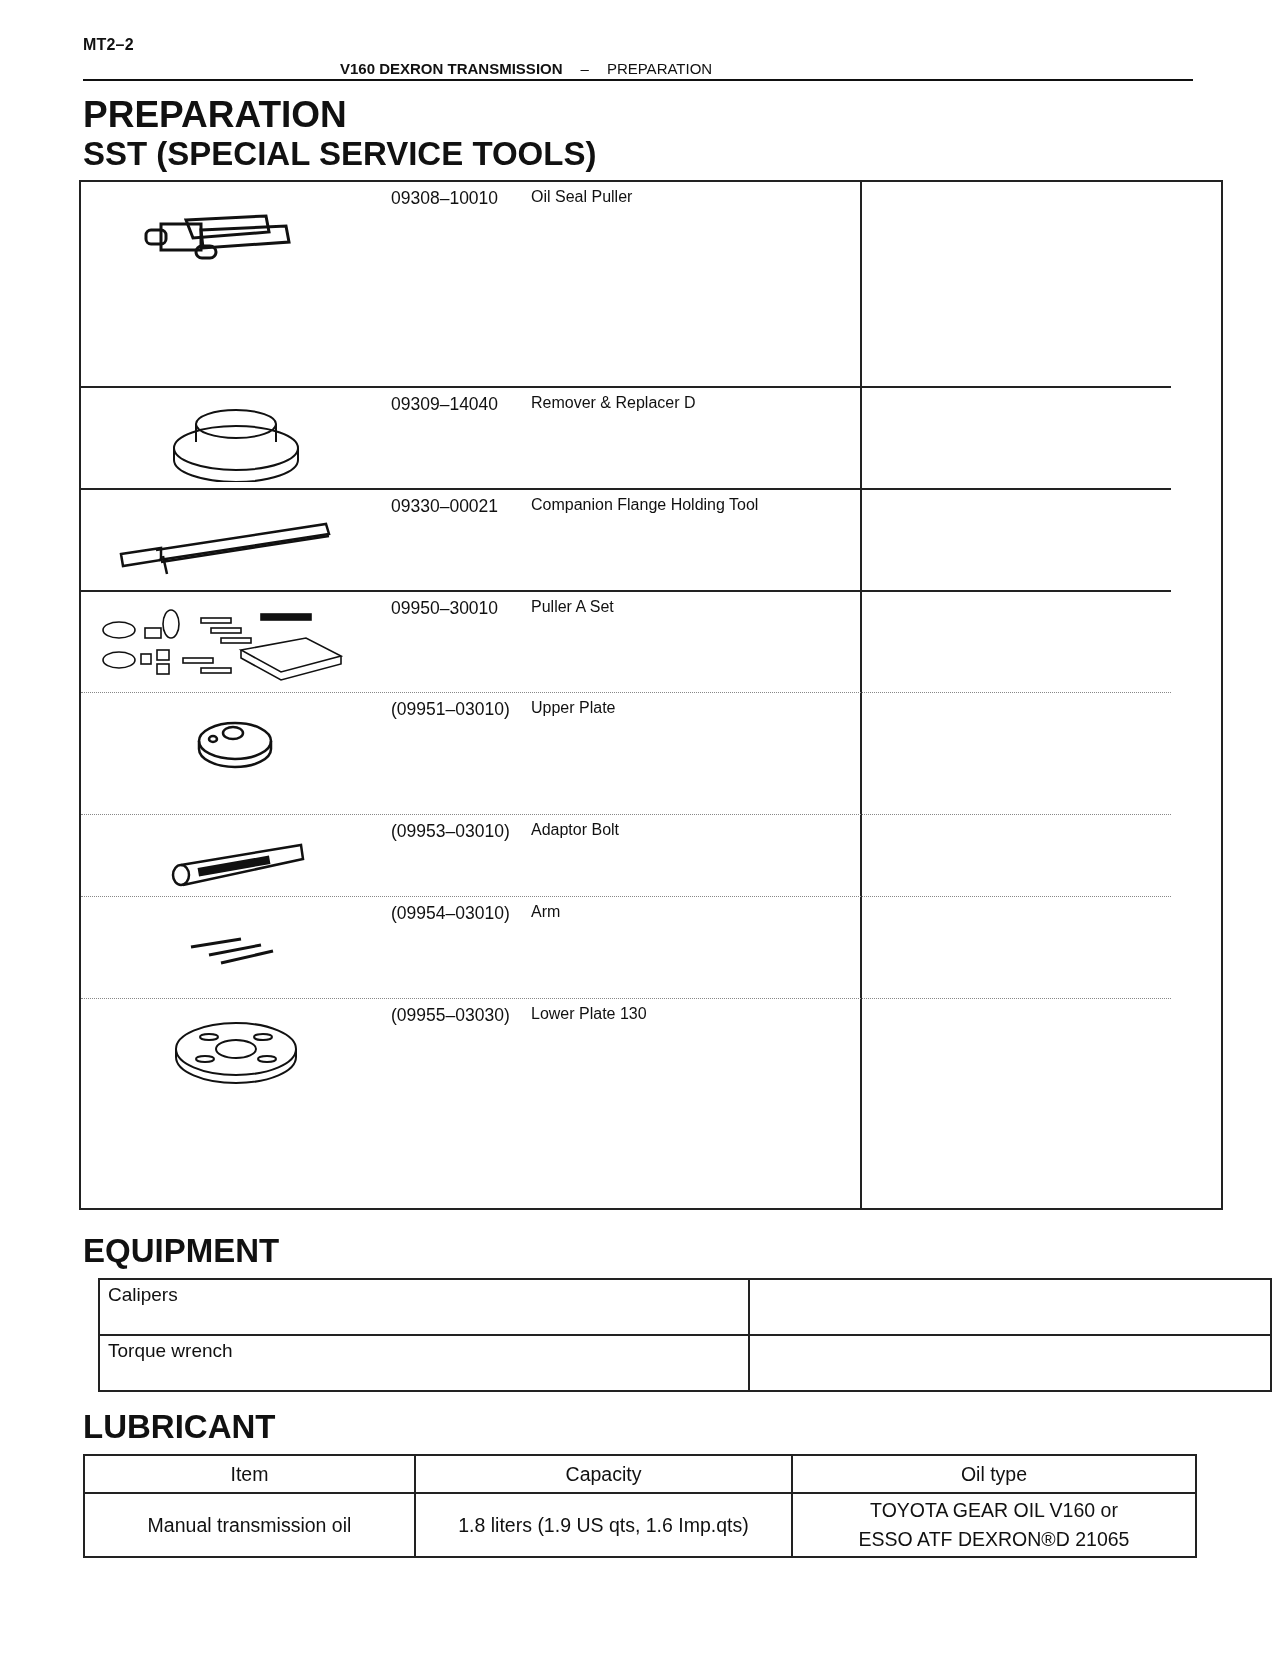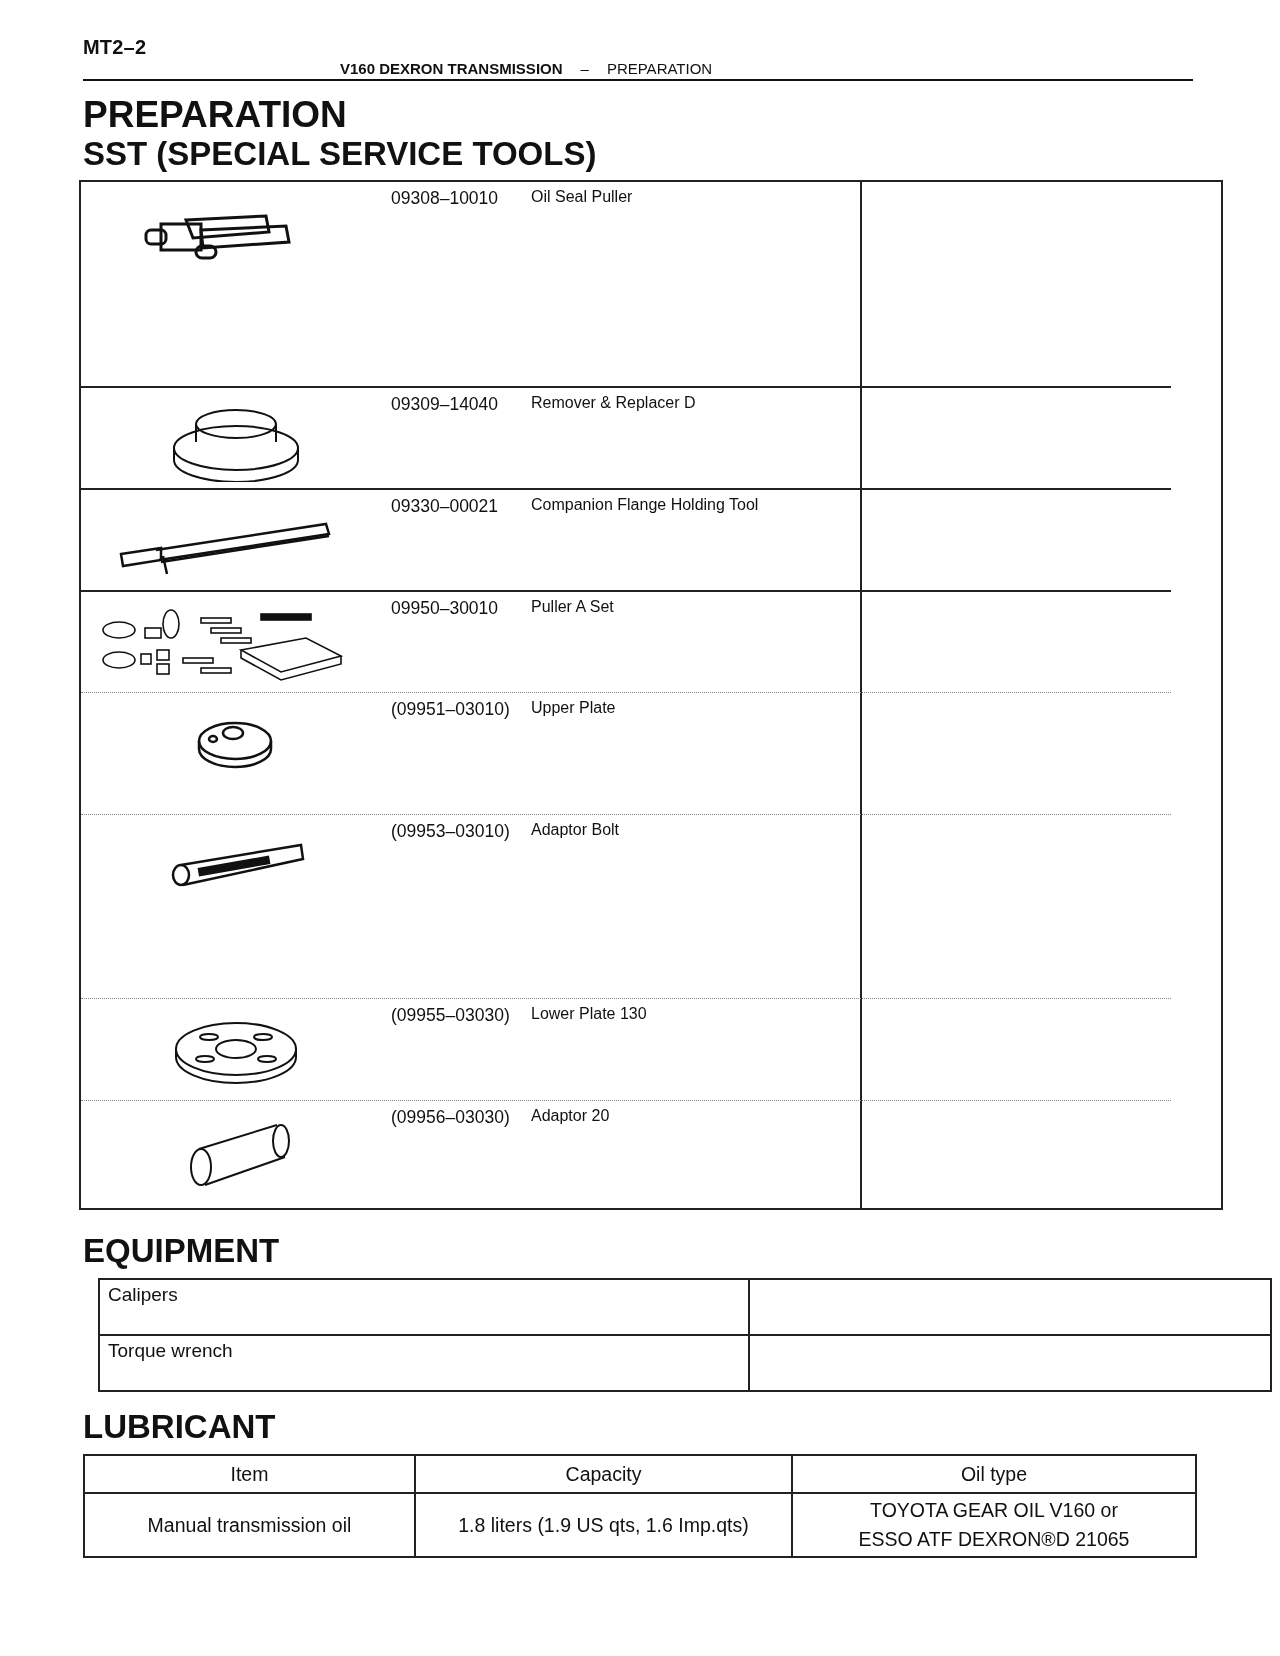--- a/index.html
+++ b/index.html
@@ -1,18 +1,18 @@
 <!DOCTYPE html>
 <html><head>
   <meta charset="utf-8">
   <style>
     html, body { margin: 0; padding: 0; background: #ffffff; }
     body { width: 1280px; height: 1656px; position: relative; font-family: "Liberation Sans", sans-serif; color: #111; overflow: hidden; }
     .abs { position: absolute; }
-    .page-num { left: 83px; top: 36px; font-size: 20px; font-weight: bold; letter-spacing: 0.2px; }
+    .page-num { left: 83px; top: 36px; font-size: 16px; font-weight: bold; letter-spacing: 0.2px; }
     .running-head { left: 340px; top: 60px; font-size: 15px; }
     .running-head .bold { font-weight: bold; }
     .running-head .dash { margin: 0 18px; }
     .head-rule { left: 83px; top: 79px; width: 1110px; height: 0; border-top: 2px solid #111; }
     .h1 { left: 83px; top: 95px; font-size: 37px; font-weight: bold; line-height: 40px; }
     .h2 { left: 83px; top: 134px; font-size: 33px; font-weight: bold; line-height: 40px; }
 
     .sst { left: 79px; top: 180px; width: 1144px; height: 1030px; border: 2px solid #222; box-sizing: border-box; }
     .sst .vdiv { position: absolute; left: 779px; top: 0; bottom: 0; border-left: 2px solid #222; }
     .sst-row { position: absolute; left: 0; width: 1090px; height: 102px; }
@@ -135,49 +135,48 @@
       <g fill="none" stroke="#111" stroke-width="2.5">
         <ellipse cx="80" cy="52" rx="8" ry="10"></ellipse>
         <path d="M80 42 L200 22 L202 36 L82 62"></path>
         <rect x="98" y="40" width="70" height="6" fill="#111" transform="rotate(-10 133 43)"></rect>
       </g>
     </svg>
     <span class="pn">(09953–03010)</span>
     <span class="nm">Adaptor Bolt</span>
   </div>
 
+  <div class="sst-row dotted" style="top:714px">
+    <svg class="illus" viewBox="0 0 270 86">
+      <g fill="none" stroke="#111" stroke-width="3">
+        <line x1="90" y1="42" x2="140" y2="34"></line>
+        <line x1="108" y1="50" x2="160" y2="40"></line>
+        <line x1="120" y1="58" x2="172" y2="46"></line>
+      </g>
+    </svg>
+    <span class="pn">(09954–03010)</span>
+    <span class="nm">Arm</span>
+  </div>
 
   <div class="sst-row dotted" style="top:816px">
     <svg class="illus" viewBox="0 0 270 86">
       <g fill="none" stroke="#111" stroke-width="2">
         <ellipse cx="135" cy="42" rx="60" ry="26"></ellipse>
         <path d="M75 42 L75 50 A60 26 0 0 0 195 50 L195 42"></path>
         <ellipse cx="135" cy="42" rx="20" ry="9"></ellipse>
         <ellipse cx="108" cy="30" rx="9" ry="3"></ellipse>
         <ellipse cx="162" cy="30" rx="9" ry="3"></ellipse>
         <ellipse cx="104" cy="52" rx="9" ry="3"></ellipse>
         <ellipse cx="166" cy="52" rx="9" ry="3"></ellipse>
       </g>
     </svg>
     <span class="pn">(09955–03030)</span>
     <span class="nm">Lower Plate 130</span>
   </div>
 
-  <div class="sst-row dotted" style="top:918px">
-    <svg class="illus" viewBox="0 0 270 86">
-      <g fill="none" stroke="#111" stroke-width="2">
-        <ellipse cx="100" cy="58" rx="10" ry="18"></ellipse>
-        <ellipse cx="180" cy="32" rx="8" ry="16"></ellipse>
-        <line x1="98" y1="40" x2="176" y2="16"></line>
-        <line x1="104" y1="76" x2="184" y2="48"></line>
-      </g>
-    </svg>
-    <span class="pn">(09956–03030)</span>
-    <span class="nm">Adaptor 20</span>
-  </div>
 </div>
 
 <div class="abs sec-title eq-title">EQUIPMENT</div>
 <table class="abs eq-table">
   <tbody>
       <tr>
     <td class="l">Calipers</td>
     <td></td>
   </tr>
   <tr>

